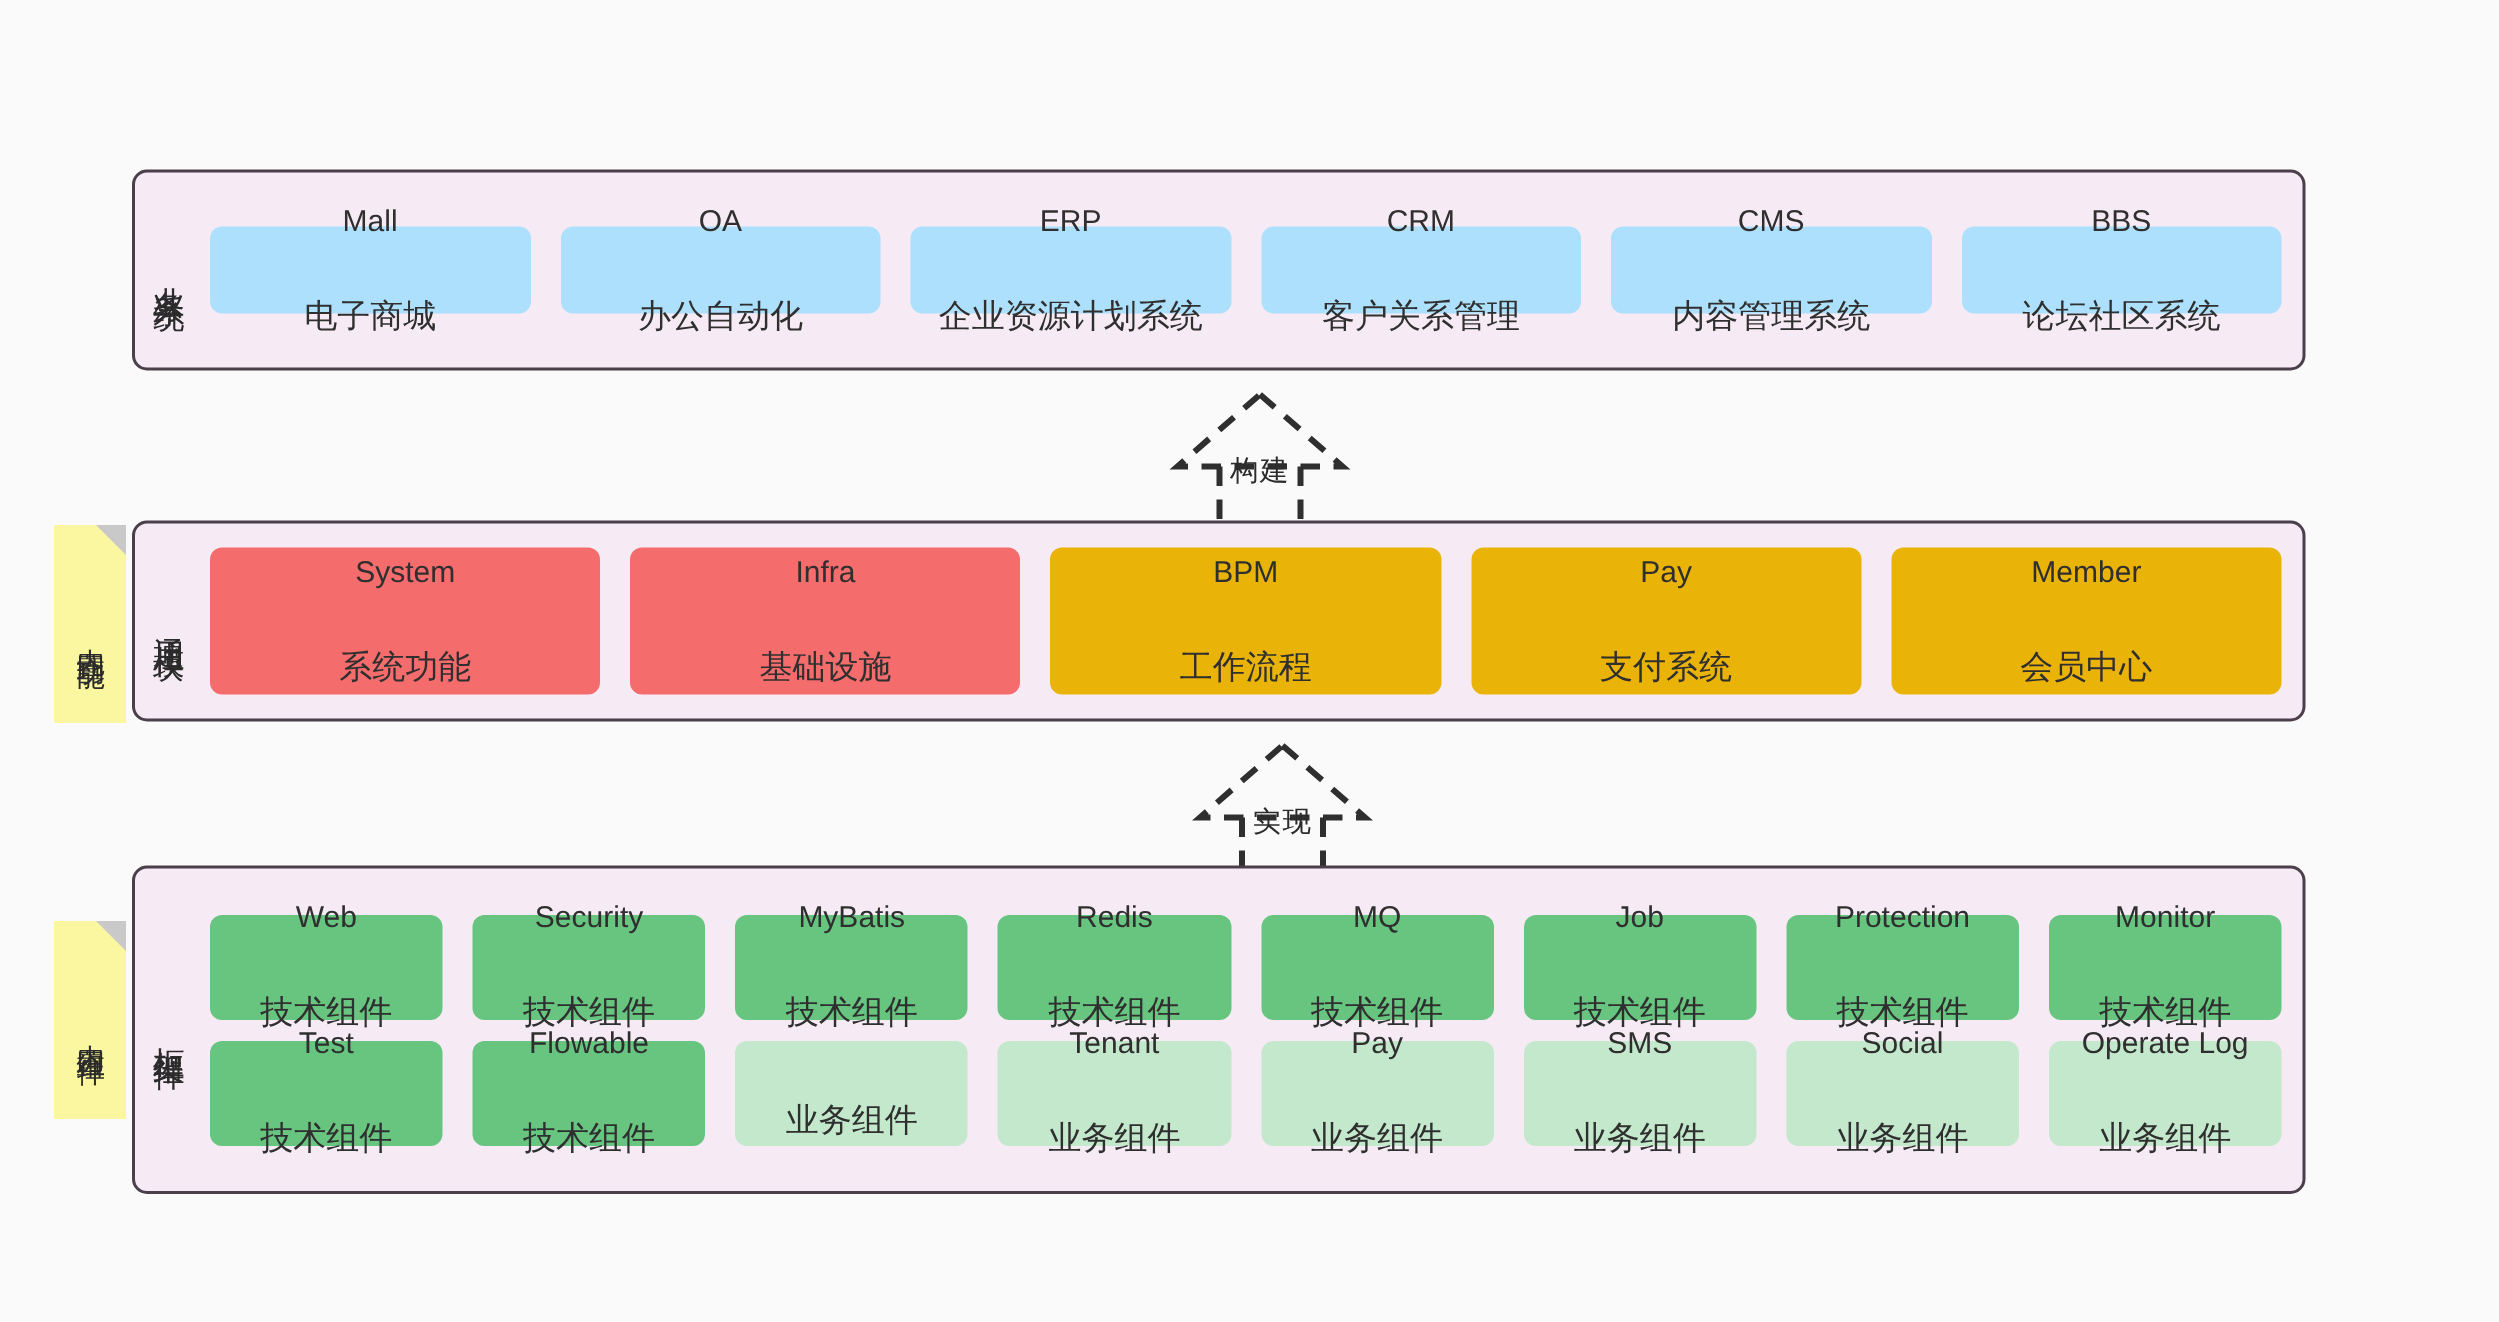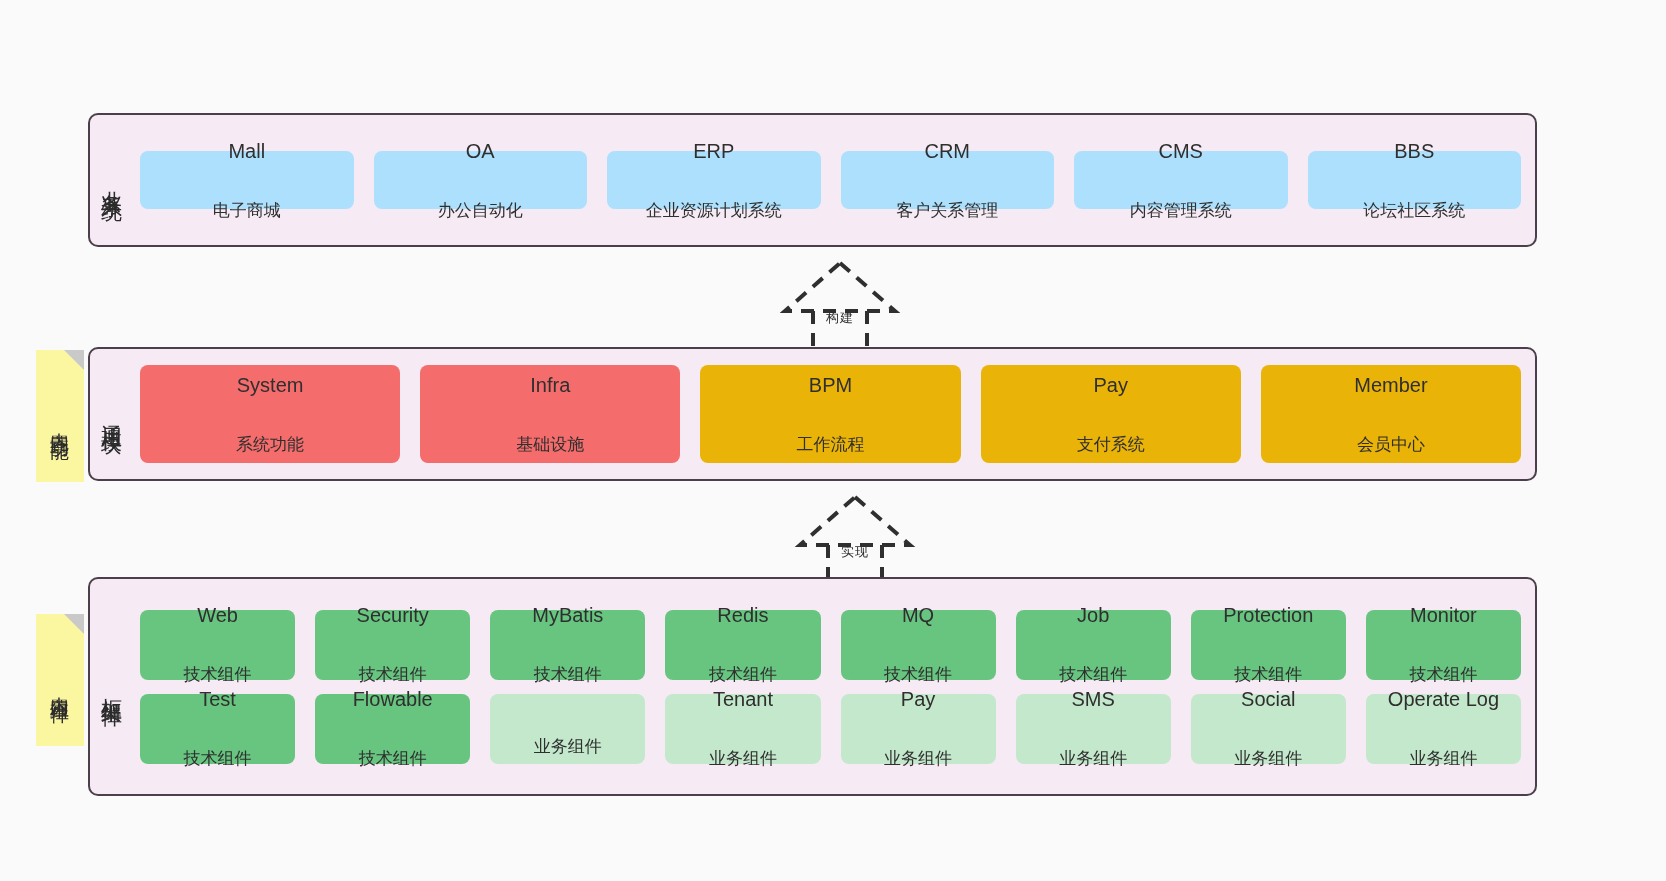--- a/index.html
+++ b/index.html
@@ -61,21 +61,21 @@
     display: flex;
     flex-direction: column;
     align-items: center;
     justify-content: center;
     text-align: center;
     color: #2f2f2f;
     line-height: 1.26;
     padding: 6px 4px;
   }
   .card .t-en { font-size: 20px; }
-  .card .t-cn { font-size: 17px; margin-top: 36px; }
+  .card .t-cn { font-size: 22px; margin-top: 36px; }
 
   
   #layer-business .card { height: 58px; }
   #layer-modules  .card { height: 98px; }
   #layer-framework .card { height: 70px; }
 
   
   .c-blue        { background: #ace0fc; }
   .c-red         { background: #f56c6c; }
   .c-pink        { background: #eab308; }
@@ -113,21 +113,21 @@
     position: absolute;
     width: 190px;
     height: 100px;
   }
   .uml-arrow svg { display: block; width: 100%; height: 100%; }
   .uml-label {
     position: absolute;
     left: 0; right: 0;
     bottom: 26px;
     text-align: center;
-    font-size: 13px;
+    font-size: 19px;
     color: #2b2b2b;
     letter-spacing: 1px;
     user-select: none;
     pointer-events: none;
   }
 </style>
 </head>
 <body>
 
 <div id="canvas">

